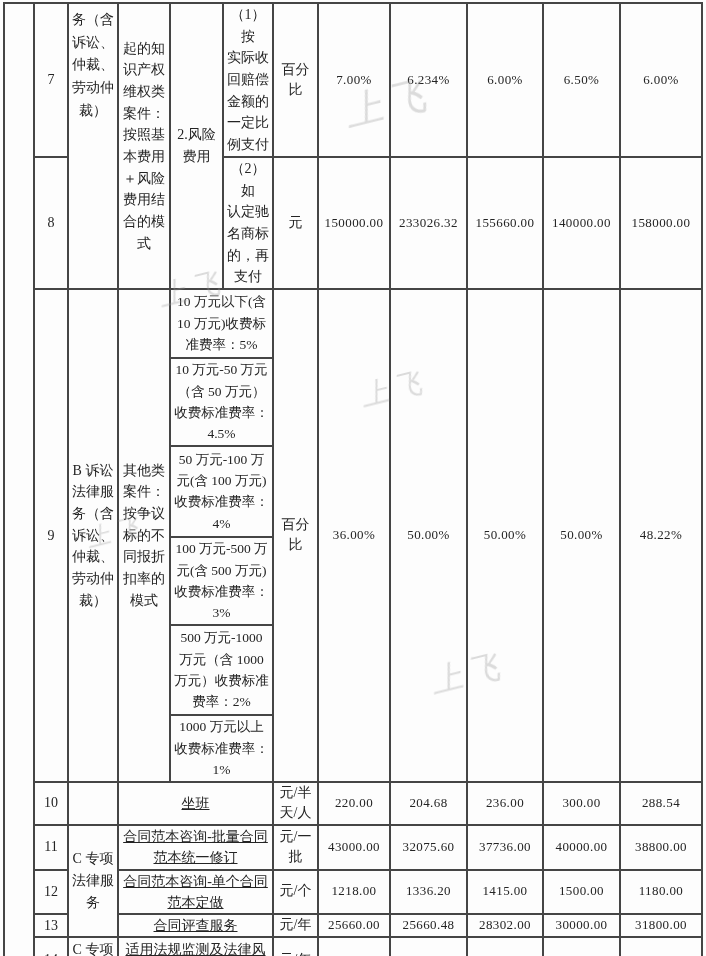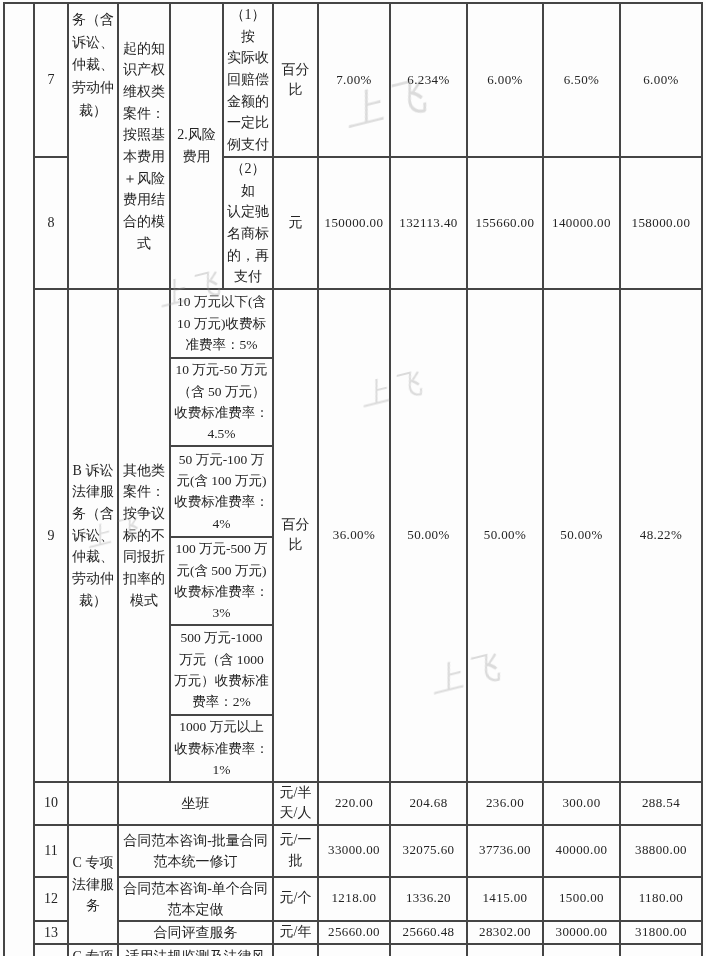--- a/index.html
+++ b/index.html
@@ -19,21 +19,21 @@
     font-size:14px;line-height:1.55;
     white-space:pre-line;
     overflow:hidden;
     color:#242424;
   }
   td.topcell{vertical-align:top;line-height:1.62;padding-top:5px;}
   td.tier{font-size:13.5px;line-height:1.58;text-align:center;}
   td.val{font-size:13px;letter-spacing:.4px;}
   td.num{font-size:14px;}
   td.unit{line-height:1.45;}
-  td.desc2{line-height:1.5;}
+  td.desc2{line-height:1.5;text-decoration:underline;}
   .wm{
     position:absolute;color:#9b9b9b;opacity:.34;font-style:italic;
     transform:rotate(-14deg);filter:blur(.7px);letter-spacing:6px;
     pointer-events:none;font-family:"DejaVu Serif",serif;
   }
 </style>
 </head>
 <body>
 
 <table class="fee-table">
@@ -89,21 +89,21 @@
 
   <tr style="height:111px">
     <td class="num">8</td>
     <td>（2）如
 认定驰
 名商标
 的，再
 支付</td>
     <td class="unit">元</td>
     <td class="val">150000.00</td>
-    <td class="val">132113.40</td>
+    <td class="val">233026.32</td>
     <td class="val">155660.00</td>
     <td class="val">140000.00</td>
     <td class="val">158000.00</td>
   </tr>
 
   <tr style="height:69px">
     <td class="num" rowspan="6">9</td>
     <td rowspan="6">B 诉讼
 法律服
 务（含
@@ -164,30 +164,30 @@
     <td class="desc2" colspan="3">坐班</td>
     <td class="unit">元/半
 天/人</td>
     <td class="val">220.00</td>
     <td class="val">204.68</td>
     <td class="val">236.00</td>
     <td class="val">300.00</td>
     <td class="val">288.54</td>
   </tr>
 
-  <tr style="height:52px">
+  <tr style="height:45px">
     <td class="num">11</td>
     <td rowspan="3">C 专项
 法律服
 务</td>
     <td class="desc2" colspan="3">合同范本咨询-批量合同
 范本统一修订</td>
     <td class="unit">元/一
 批</td>
-    <td class="val">33000.00</td>
+    <td class="val">43000.00</td>
     <td class="val">32075.60</td>
     <td class="val">37736.00</td>
     <td class="val">40000.00</td>
     <td class="val">38800.00</td>
   </tr>
 
   <tr style="height:32px">
     <td class="num">12</td>
     <td class="desc2" colspan="3">合同范本咨询-单个合同
 范本定做</td>

